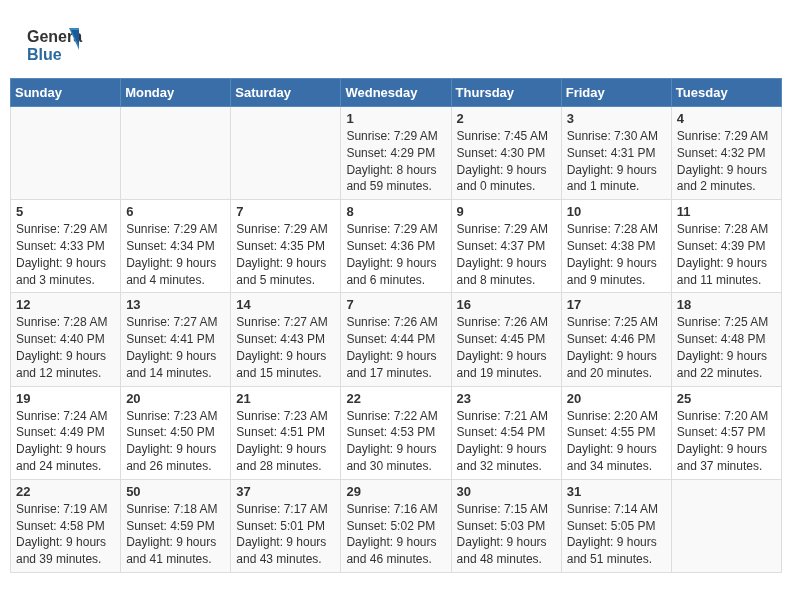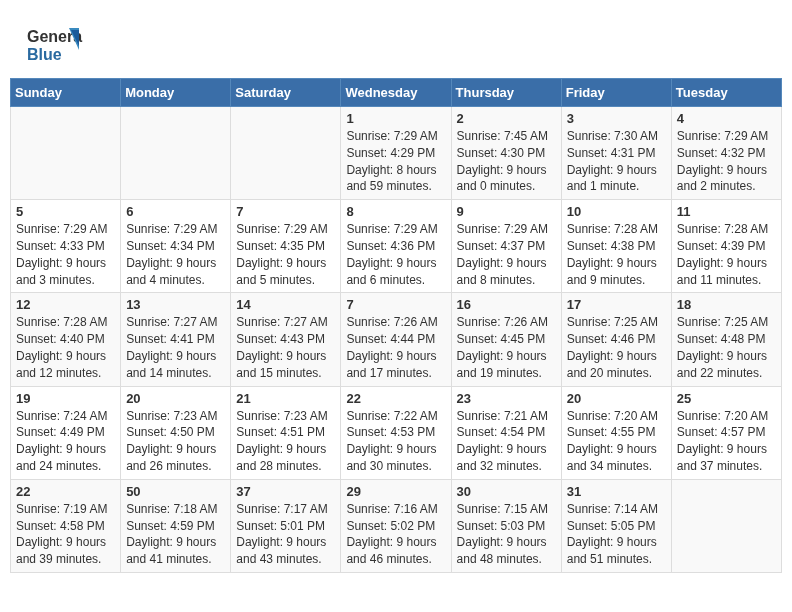--- a/index.html
+++ b/index.html
@@ -245,21 +245,21 @@
 Daylight: 9 hours and 30 minutes.</div>
         </td>
         <td>
           <div class="day-number">23</div>
           <div class="day-info">Sunrise: 7:21 AM
 Sunset: 4:54 PM
 Daylight: 9 hours and 32 minutes.</div>
         </td>
         <td>
           <div class="day-number">20</div>
-          <div class="day-info">Sunrise: 7:20 AM
+          <div class="day-info">Sunrise: 2:20 AM
 Sunset: 4:55 PM
 Daylight: 9 hours and 34 minutes.</div>
         </td>
         <td>
           <div class="day-number">25</div>
           <div class="day-info">Sunrise: 7:20 AM
 Sunset: 4:57 PM
 Daylight: 9 hours and 37 minutes.</div>
         </td>
       </tr>

